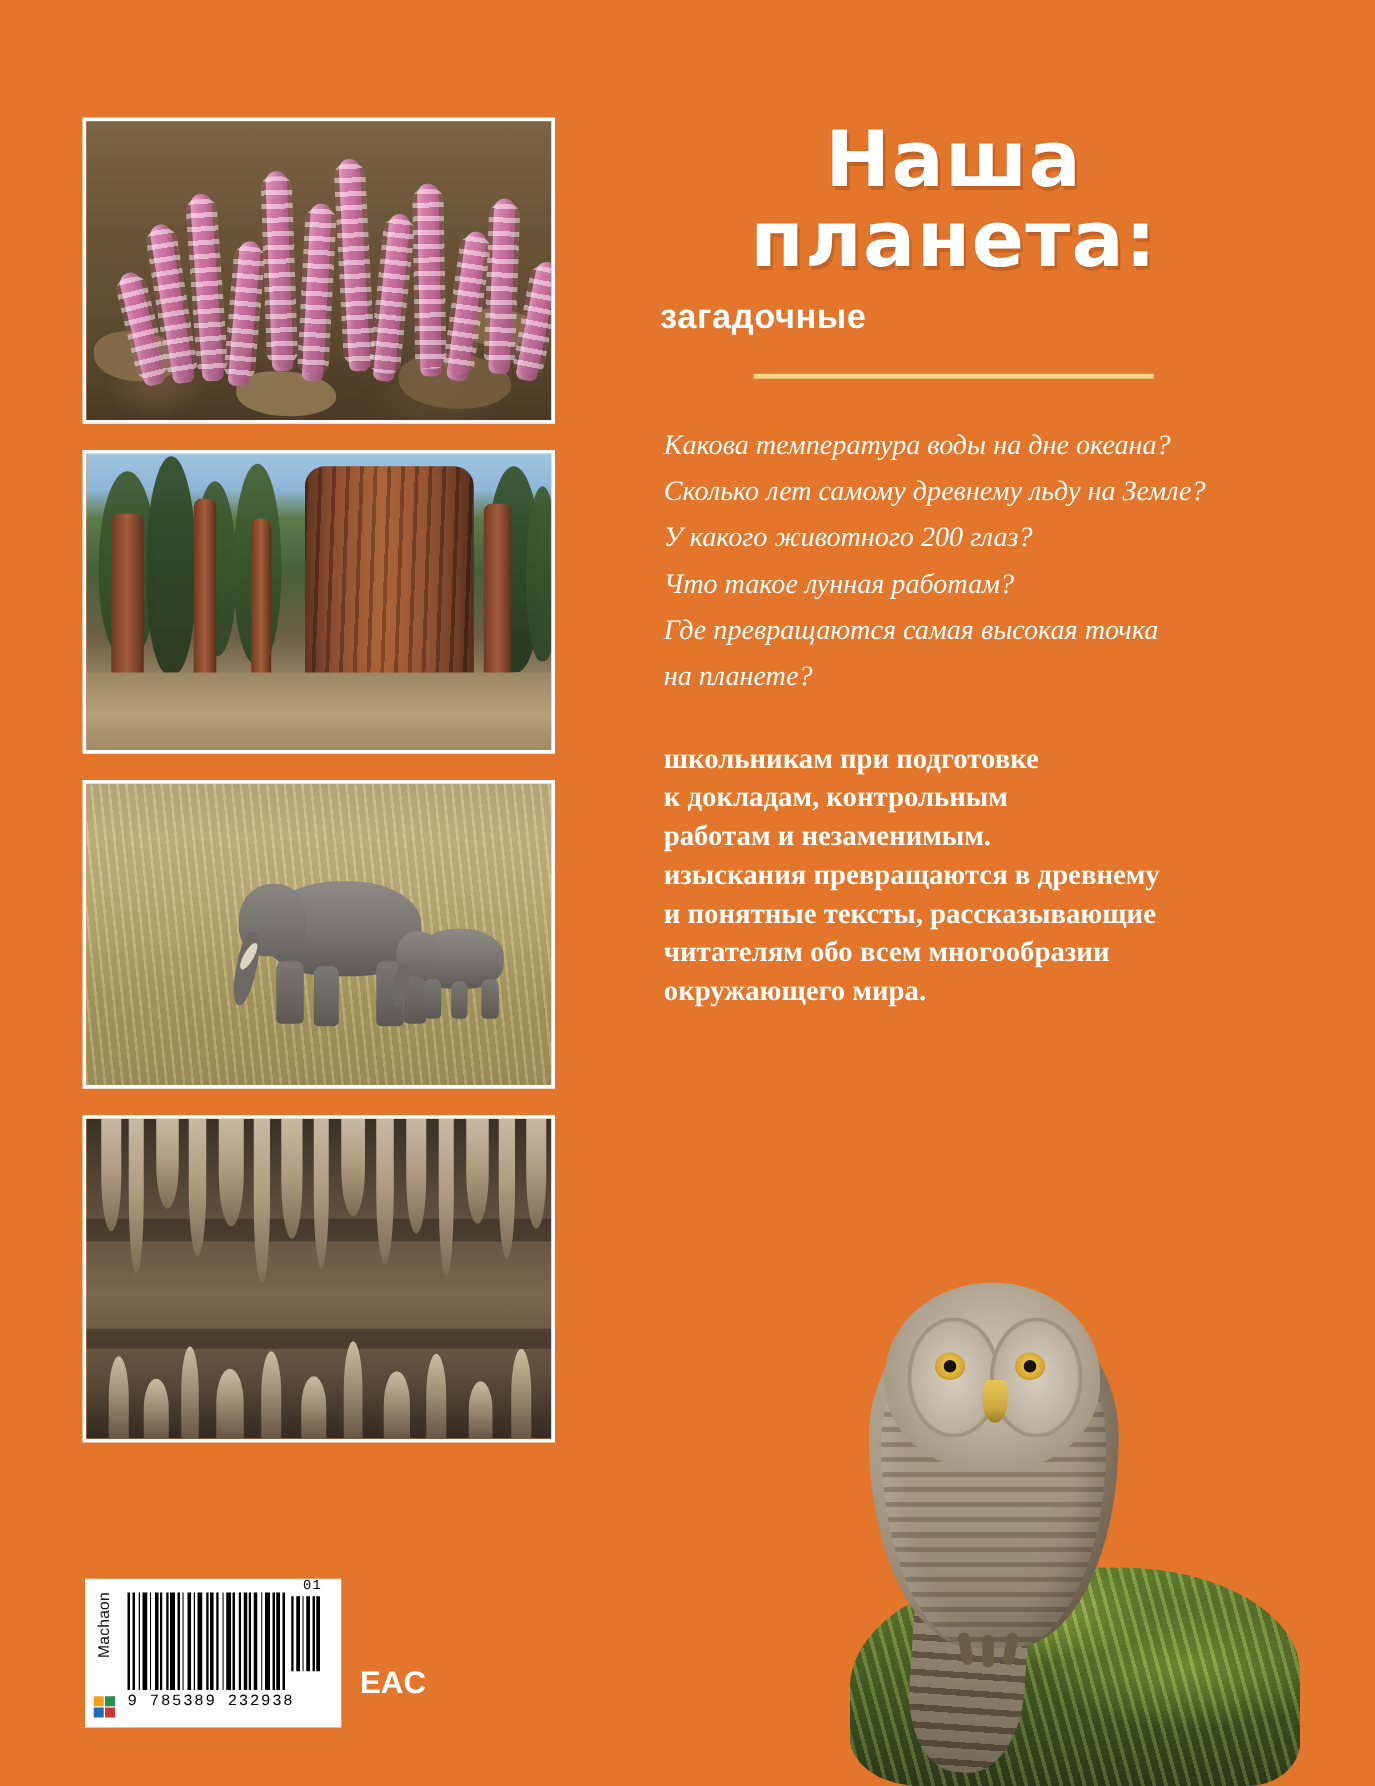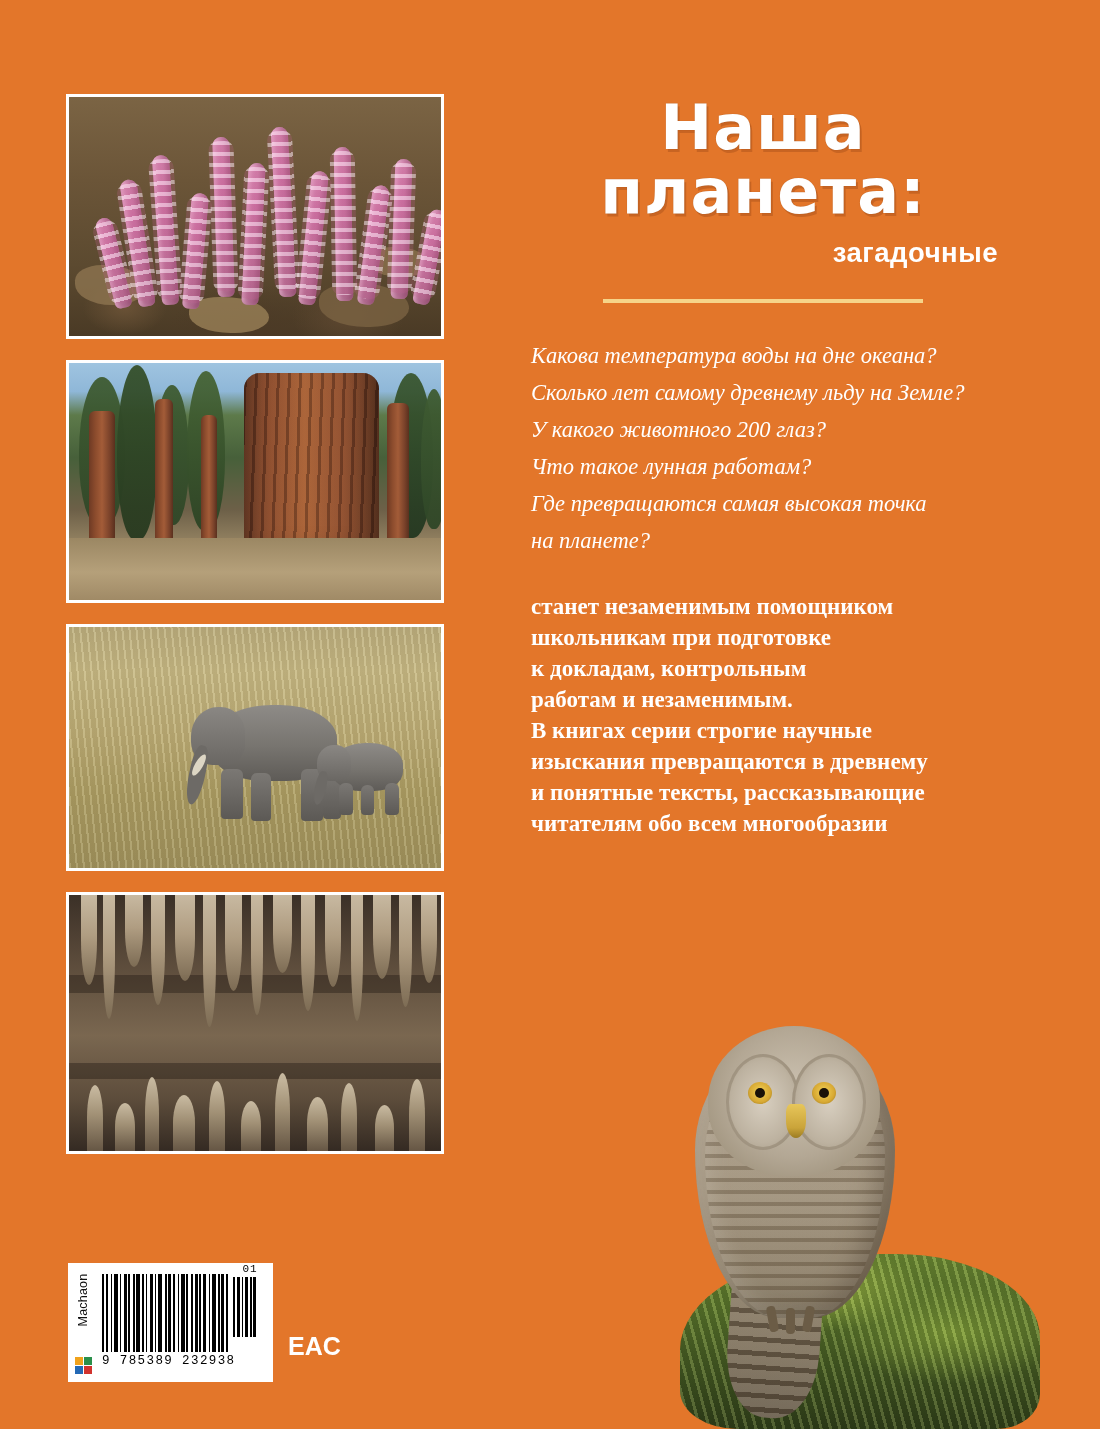--- a/index.html
+++ b/index.html
@@ -193,21 +193,21 @@
     font-size: 62px;
     line-height: 64px;
     letter-spacing: 1px;
     text-shadow:
       0 0 1px rgba(0,0,0,.25),
       2px 3px 0 rgba(150,70,20,.35);
   }
   .main-title .ln { display:block; }
   .subtitle {
     color: #ffffff;
-    text-align: right;
+    text-align: left;
     font-weight: bold;
     font-size: 27.5px;
     line-height: 33px;
     letter-spacing: .5px;
     margin-top: 12px;
   }
   .subtitle .ln { display:block; }
   .divider {
     width: 320px;
     height: 4px;
@@ -539,28 +539,27 @@
     <div class="questions">
       <p>Какова температура воды на дне океана?</p>
       <p>Сколько лет самому древнему льду на Земле?</p>
       <p>У какого животного 200 глаз?</p>
       <p>Что такое лунная работам?</p>
       <p>Где превращаются самая высокая точка</p>
       <p>на планете?</p>
     </div>
 
     <div class="blurb">
-      <p>станет незаменимым помощником</p>
       <p>школьникам при подготовке</p>
       <p>к докладам, контрольным</p>
       <p>работам и незаменимым.</p>
-      <p>В книгах серии строгие научные</p>
       <p>изыскания превращаются в древнему</p>
       <p>и понятные тексты, рассказывающие</p>
       <p>читателям обо всем многообразии</p>
+      <p>окружающего мира.</p>
     </div>
   </div>
 
   <div class="owl-wrap">
     <div class="moss-rock"></div>
     <div class="owl-tail"></div>
     <div class="owl-body"></div>
     <div class="owl-claw" style="left:128px;top:286px;transform:rotate(-10deg);"></div>
     <div class="owl-claw" style="left:146px;top:288px;"></div>
     <div class="owl-claw" style="left:164px;top:286px;transform:rotate(10deg);"></div>

